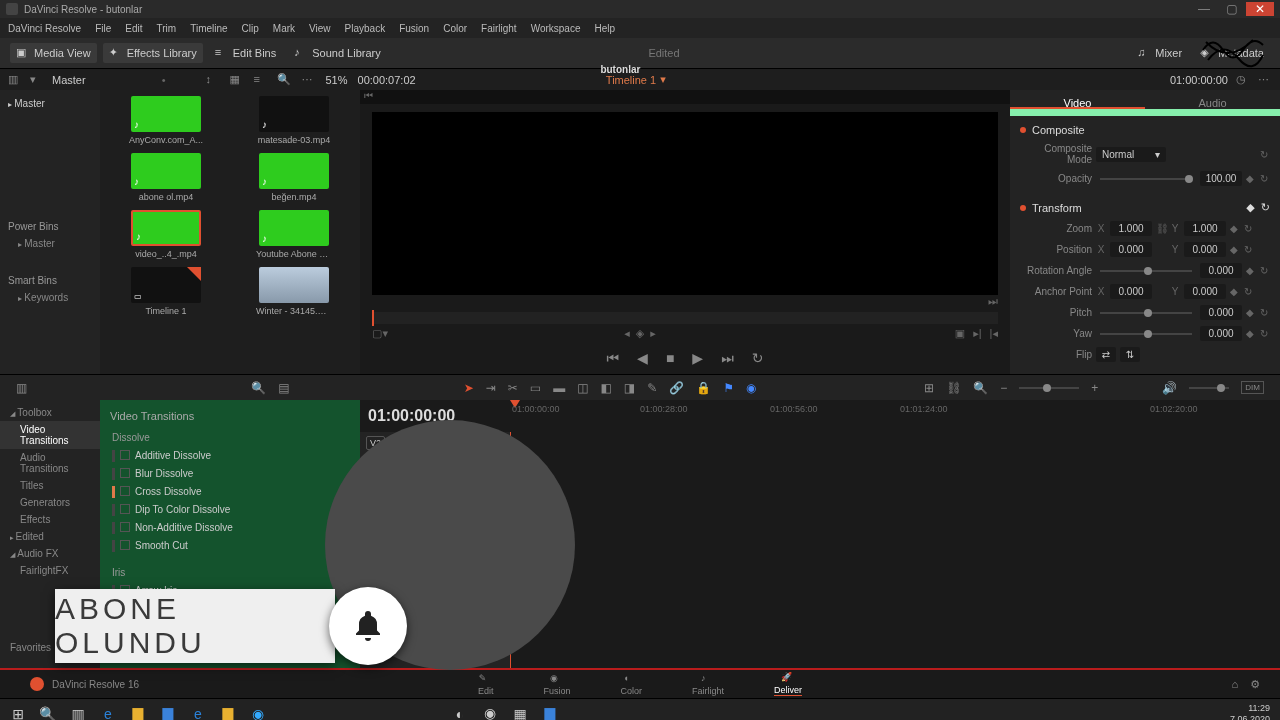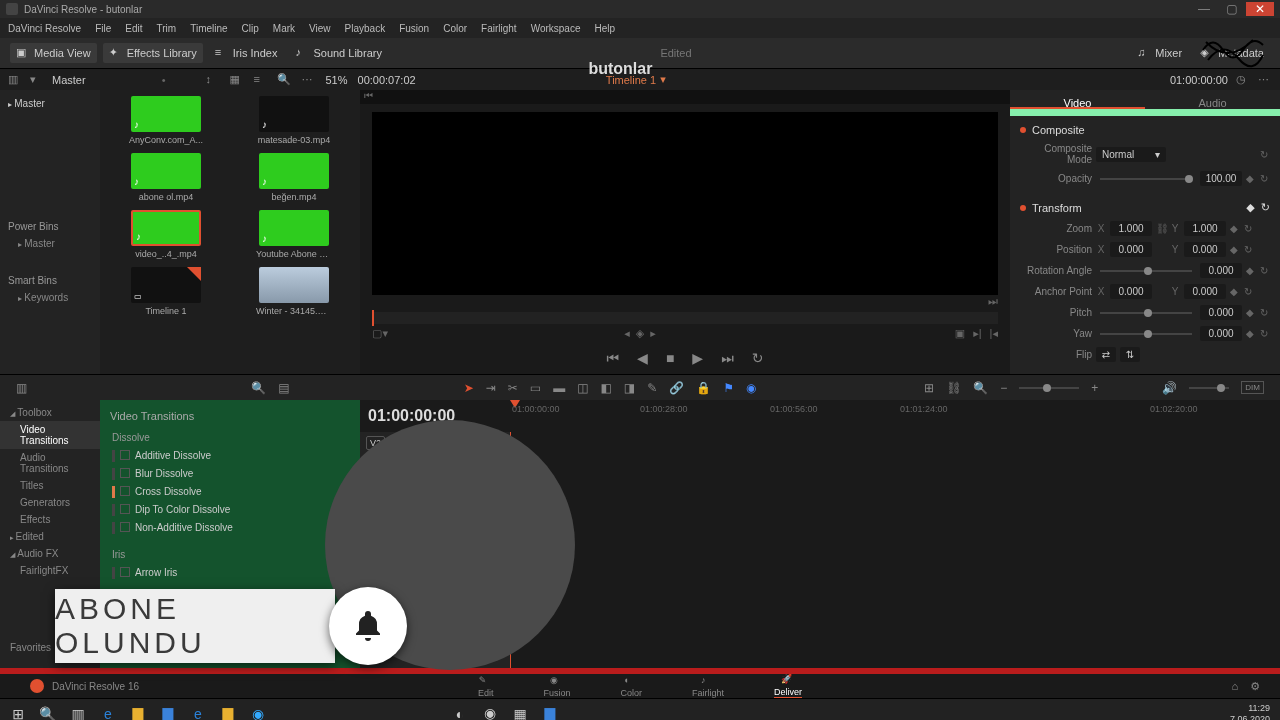--- a/index.html
+++ b/index.html
@@ -16,21 +16,21 @@
 .menubar { height: 20px; background: #232323; display: flex; align-items: center; padding: 0 8px; gap: 14px; font-size: 10px; color: #bbb; }
 .menubar span { cursor: pointer; }
 
 
 .toptoolbar { height: 30px; background: #2b2b2b; display: flex; align-items: center; padding: 0 10px; }
 .toptoolbar .leftgroup { display: flex; align-items: center; gap: 6px; }
 .toptoolbar .btn { display: flex; align-items: center; gap: 4px; padding: 3px 6px; color: #ccc; font-size: 11px; }
 .toptoolbar .btn .ico { width: 14px; height: 14px; display: inline-block; }
 .toptoolbar .btn.active { background: #3a3a3a; border-radius: 2px; }
 .toptoolbar .center { position: absolute; left: 50%; transform: translateX(-50%); display: flex; align-items: center; gap: 8px; }
-.toptoolbar .center .proj { color: #ddd; font-size: 16px; font-weight: bold; margin-top: 32px; }
+.toptoolbar .center .proj { color: #ddd; font-size: 10px; font-weight: bold; margin-top: 32px; }
 .toptoolbar .center .edited { color: #777; font-size: 11px; }
 .toptoolbar .rightgroup { margin-left: auto; display: flex; align-items: center; gap: 6px; }
 
 
 .secbar { height: 22px; background: #1e1e1e; border-top: 1px solid #000; display: flex; align-items: center; padding: 0 8px; }
 .secbar .left { display: flex; align-items: center; gap: 8px; }
 .secbar .mastertxt { color: #ccc; font-size: 11px; }
 .secbar .mid { margin-left: auto; display: flex; align-items: center; gap: 10px; }
 .secbar .ico { width: 14px; height: 14px; color: #888; }
 .secbar .zoom { font-size: 11px; color: #ccc; }
@@ -130,21 +130,21 @@
 .timeline .trkheads .trk .tctrls span { width: 14px; height: 12px; border: 1px solid #555; font-size: 8px; text-align: center; }
 .timeline .clips { flex: 1; position: relative; background: #1a1a1a; }
 .timeline .clips .clip { position: absolute; border-radius: 2px; }
 .timeline .clips .clip.v { background: #2ecc1e; border: 1px solid #6f6; top: 46px; height: 40px; left: 0; width: 30px; }
 .timeline .clips .clip.lbl { position: absolute; background: #3a6aa0; color: #fff; font-size: 8px; padding: 1px 2px; }
 .timeline .clips .clip.a { background: #2a7; border: 1px solid #4c9; top: 110px; height: 40px; left: 0; width: 30px; }
 .timeline .clips .clip.a .wave { background: repeating-linear-gradient(90deg, #1a5, #1a5 1px, #2a7 1px, #2a7 2px); height: 70%; margin-top: 15%; }
 .timeline .clips .phead { position: absolute; left: 0; top: 0; bottom: 0; width: 1px; background: #e05030; }
 
 
-.pagenav { height: 30px; background: #1a1a1a; display: flex; align-items: center; justify-content: center; gap: 50px; border-top: 6px solid #b91c1c; }
+.pagenav { height: 30px; background: #1a1a1a; display: flex; align-items: center; justify-content: center; gap: 50px; border-top: 2px solid #b91c1c; }
 .pagenav .pg { display: flex; flex-direction: column; align-items: center; gap: 1px; font-size: 9px; color: #888; }
 .pagenav .pg .pico { width: 14px; height: 12px; }
 .pagenav .pg.active { color: #fff; }
 .pagenav .pg.deliver { border-bottom: 1px solid #e05030; }
 .pagenav .leftb { position: absolute; left: 30px; display: flex; align-items: center; gap: 8px; font-size: 10px; color: #888; }
 .pagenav .rightb { position: absolute; right: 20px; display: flex; gap: 12px; color: #888; }
 
 
 .taskbar { height: 30px; background: #222; border-top: 1px solid #000; display: flex; align-items: center; padding: 0 4px; gap: 2px; }
 .taskbar .tb { width: 28px; height: 24px; display: flex; align-items: center; justify-content: center; font-size: 14px; }
@@ -196,21 +196,21 @@
     <div class="btn active">
         <span class="ico">▣</span>
         <span>Media View</span>
       </div>
     <div class="btn active">
         <span class="ico">✦</span>
         <span>Effects Library</span>
       </div>
     <div class="btn">
         <span class="ico">≡</span>
-        <span>Iris Index</span>
+        <span>Edit Bins</span>
       </div>
     <div class="btn">
         <span class="ico">♪</span>
         <span>Sound Library</span>
       </div>
   </div>
   <div class="center">
     <span class="proj">butonlar</span>
     <span class="edited">Edited</span>
   </div>
@@ -530,20 +530,25 @@
       <div class="fx">
           <span class="bar"></span>
           <span class="box"></span>
           <span>Dip To Color Dissolve</span>
         </div>
       <div class="fx">
           <span class="bar"></span>
           <span class="box"></span>
           <span>Non-Additive Dissolve</span>
         </div>
+      <div class="fx">
+          <span class="bar"></span>
+          <span class="box"></span>
+          <span>Smooth Cut</span>
+        </div>
       <div class="subgrp" style="margin-top:8px">Iris</div>
       <div class="fx">
           <span class="bar"></span>
           <span class="box"></span>
           <span>Arrow Iris</span>
         </div>
     </div>
   </div>
 
   <div class="timeline">

